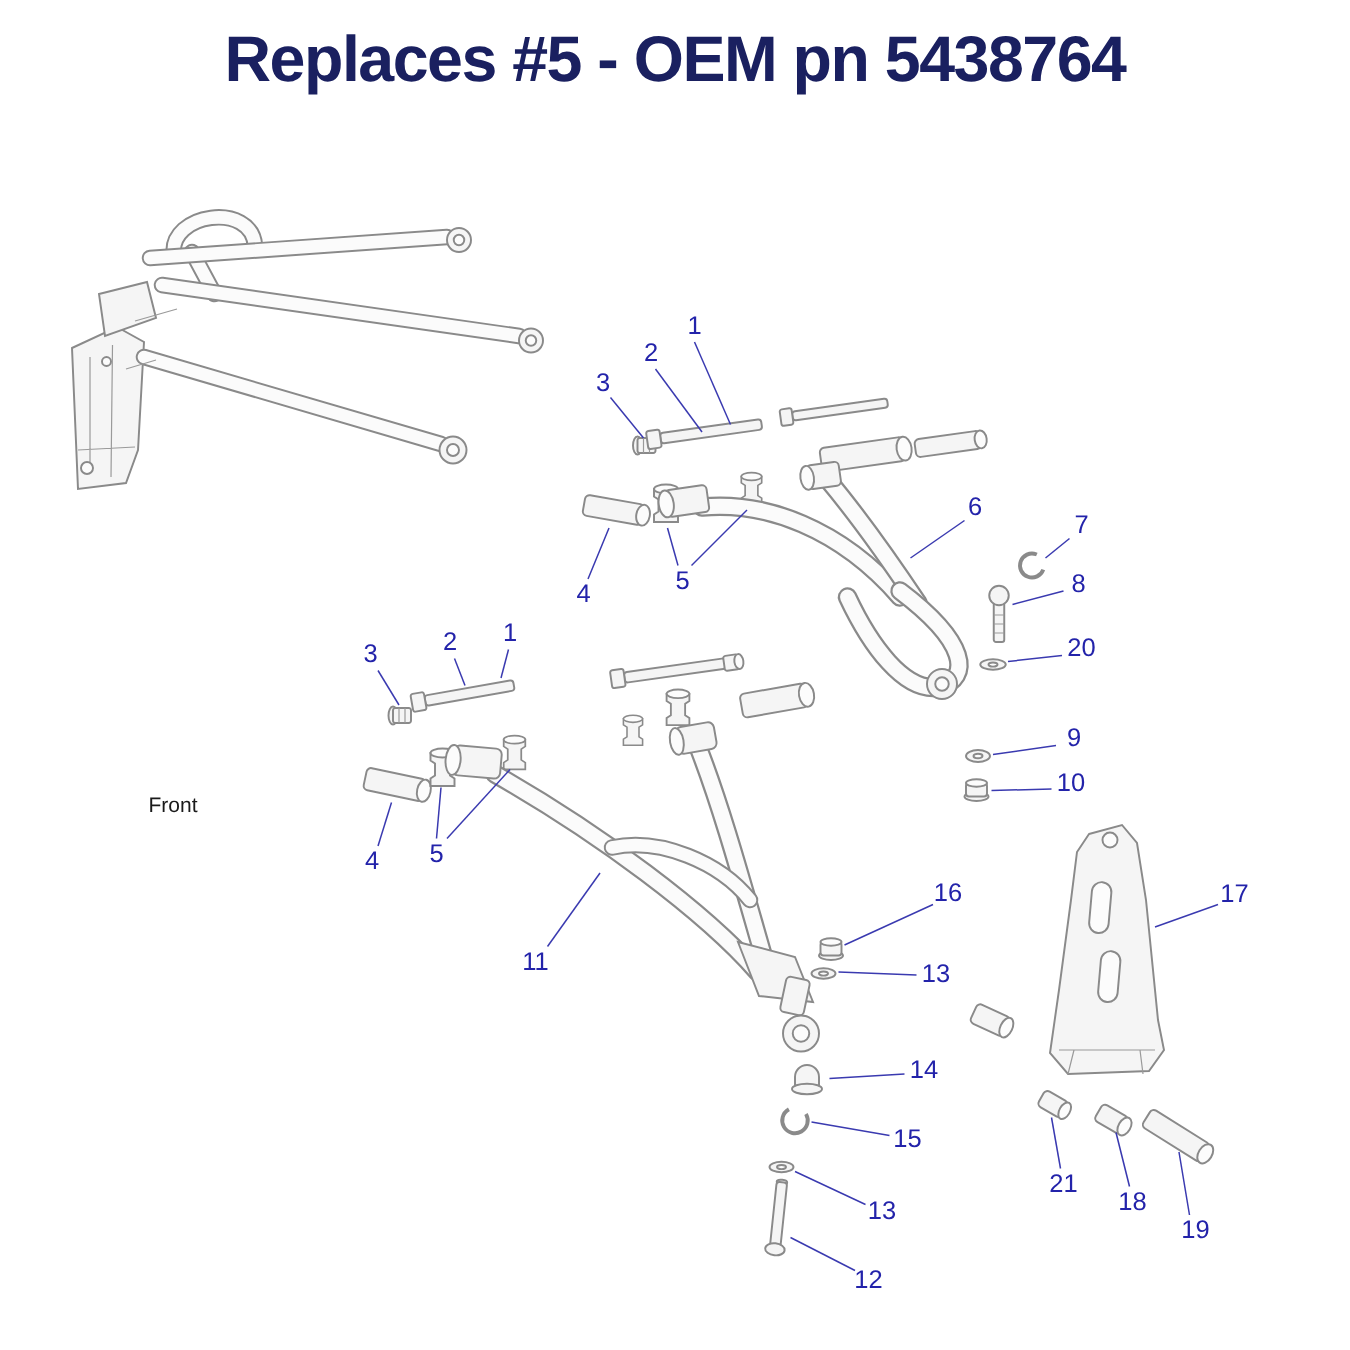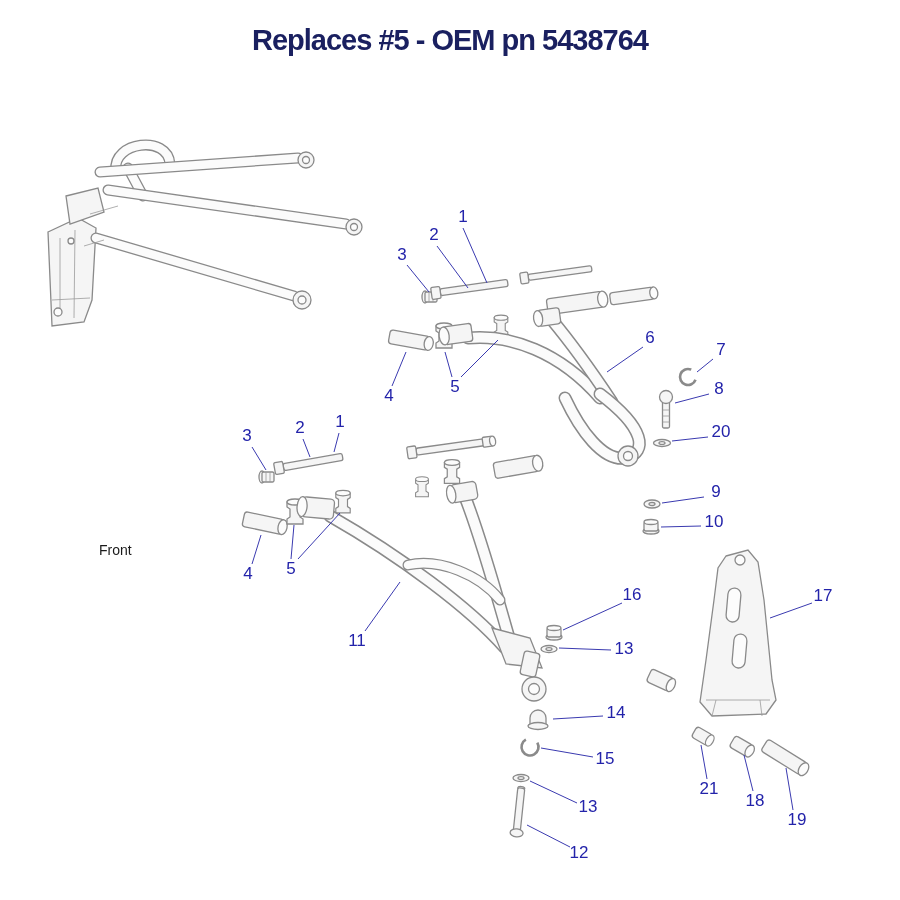--- a/index.html
+++ b/index.html
@@ -4,22 +4,22 @@
 <style>
   :root{
     --title:#1a2060;
     --callout:#2323aa;
     --leader:#3a3ab0;
     --part-stroke:#8a8a8a;
   }
   html,body{margin:0;padding:0;background:#ffffff;}
   body{width:900px;height:900px;position:relative;font-family:"Liberation Sans",sans-serif;overflow:hidden;}
   .title-block{position:absolute;top:12px;left:0;width:900px;text-align:center;}
-  .title-line{font-size:29px;font-weight:bold;color:var(--title);line-height:56px;letter-spacing:-1px;}
-  .front-label{position:absolute;left:99px;top:528px;font-size:14px;color:#1a1a1a;margin-top:14px;}
+  .title-line{font-size:43px;font-weight:bold;color:var(--title);line-height:56px;letter-spacing:-1px;}
+  .front-label{position:absolute;left:99px;top:528px;font-size:14px;color:#1a1a1a;}
   svg{position:absolute;top:0;left:0;}
   .part{fill:#f5f5f5;stroke:var(--part-stroke);stroke-width:1.3;}
   .partw{fill:#fcfcfc;stroke:var(--part-stroke);stroke-width:1.3;}
   .thin{stroke:#9a9a9a;stroke-width:0.8;fill:none;}
   .tube-o{fill:none;stroke:var(--part-stroke);stroke-width:11;stroke-linecap:round;}
   .tube-i{fill:none;stroke:#fbfbfb;stroke-width:8.4;stroke-linecap:round;}
   .tube-o2{fill:none;stroke:var(--part-stroke);stroke-width:13;stroke-linecap:round;}
   .tube-i2{fill:none;stroke:#fbfbfb;stroke-width:10;stroke-linecap:round;}
   .ring{fill:none;stroke:var(--part-stroke);stroke-width:2.6;}
   .leader{stroke:var(--leader);stroke-width:1;}

